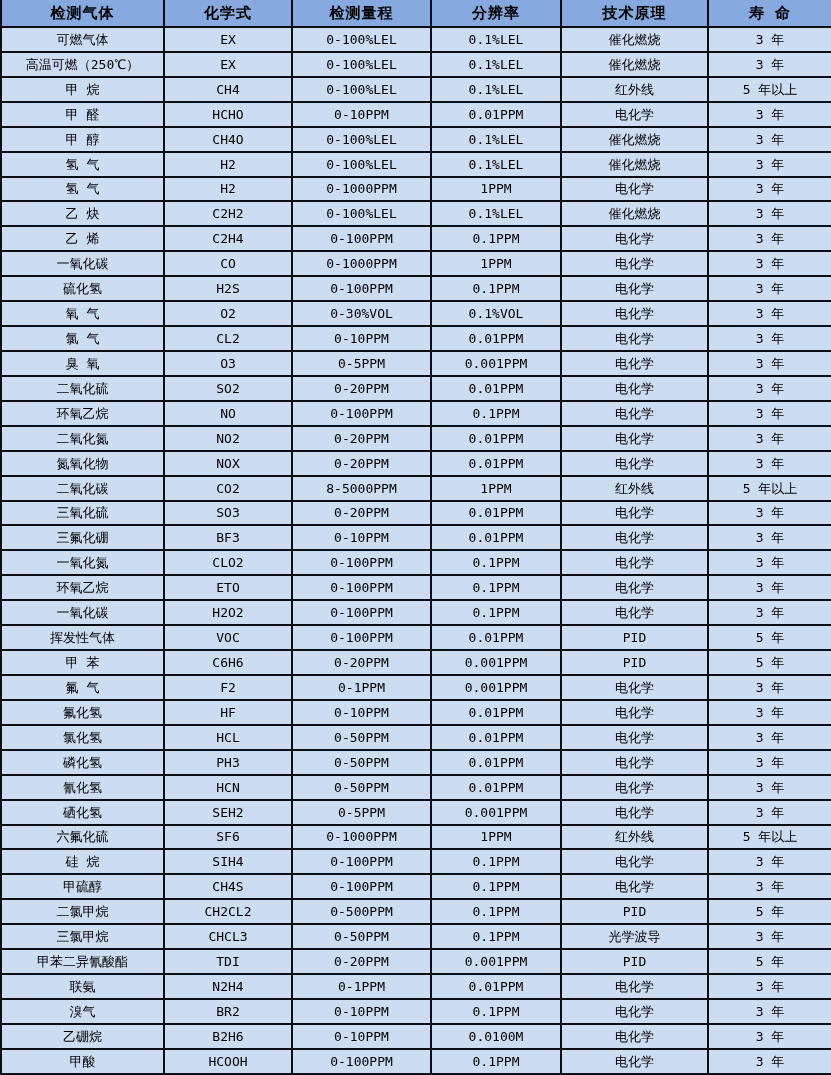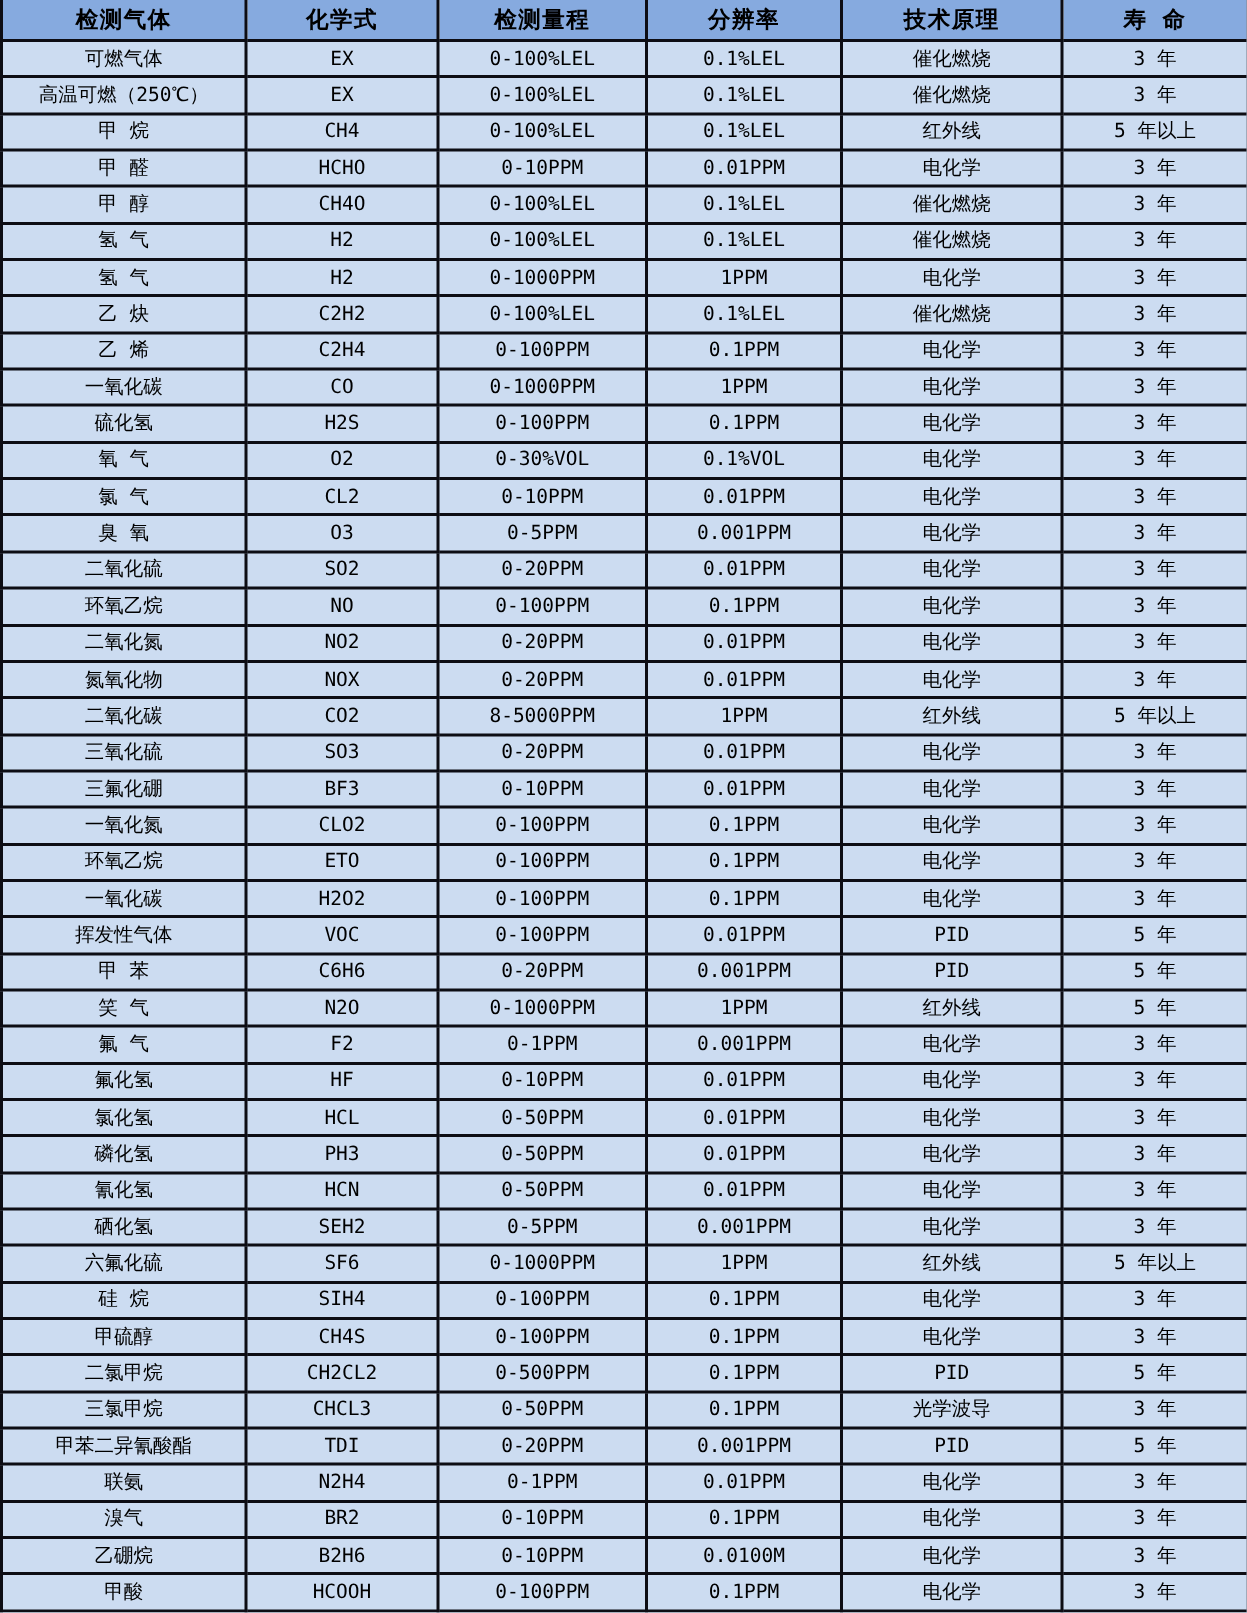--- a/index.html
+++ b/index.html
@@ -261,28 +261,20 @@
       </tr>
       <tr>
         <td>甲 苯</td>
         <td>C6H6</td>
         <td>0-20PPM</td>
         <td>0.001PPM</td>
         <td>PID</td>
         <td>5 年</td>
       </tr>
       <tr>
-        <td>笑 气</td>
-        <td>N2O</td>
-        <td>0-1000PPM</td>
-        <td>1PPM</td>
-        <td>红外线</td>
-        <td>5 年</td>
-      </tr>
-      <tr>
         <td>氟 气</td>
         <td>F2</td>
         <td>0-1PPM</td>
         <td>0.001PPM</td>
         <td>电化学</td>
         <td>3 年</td>
       </tr>
       <tr>
         <td>氟化氢</td>
         <td>HF</td>

